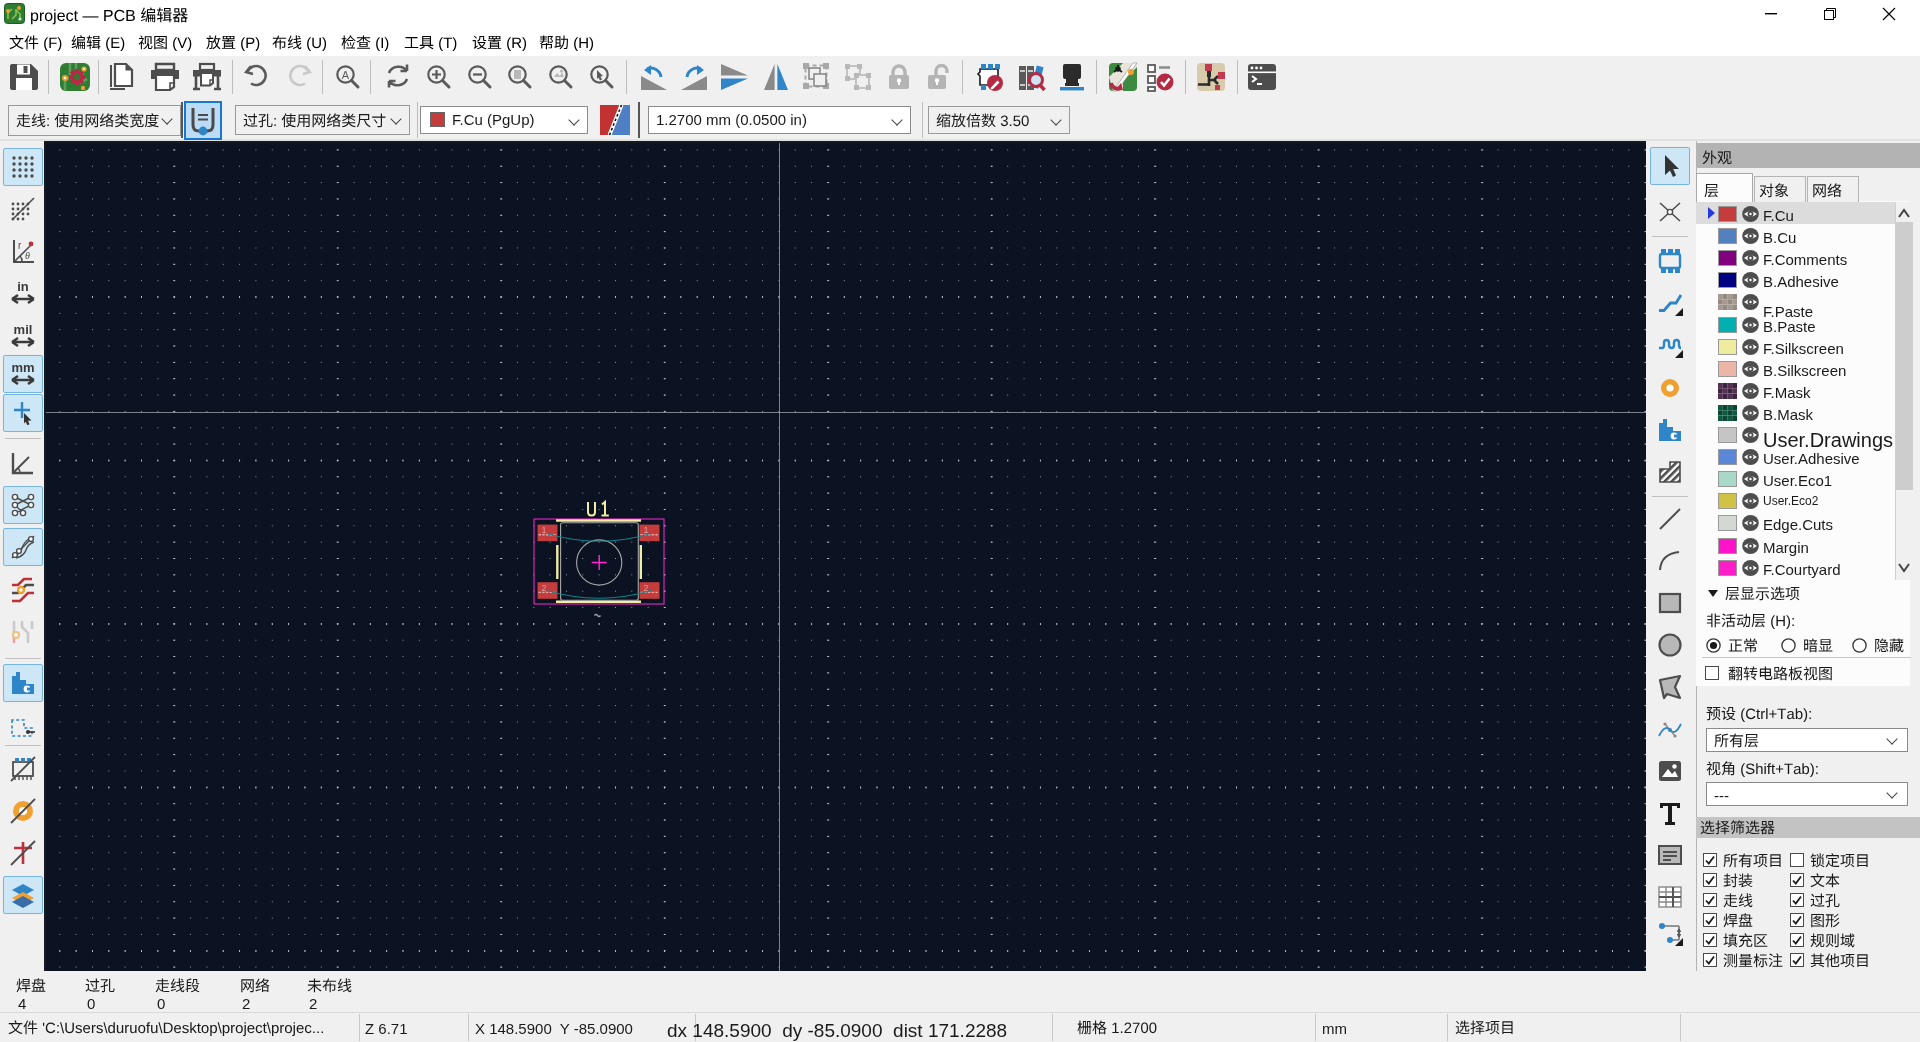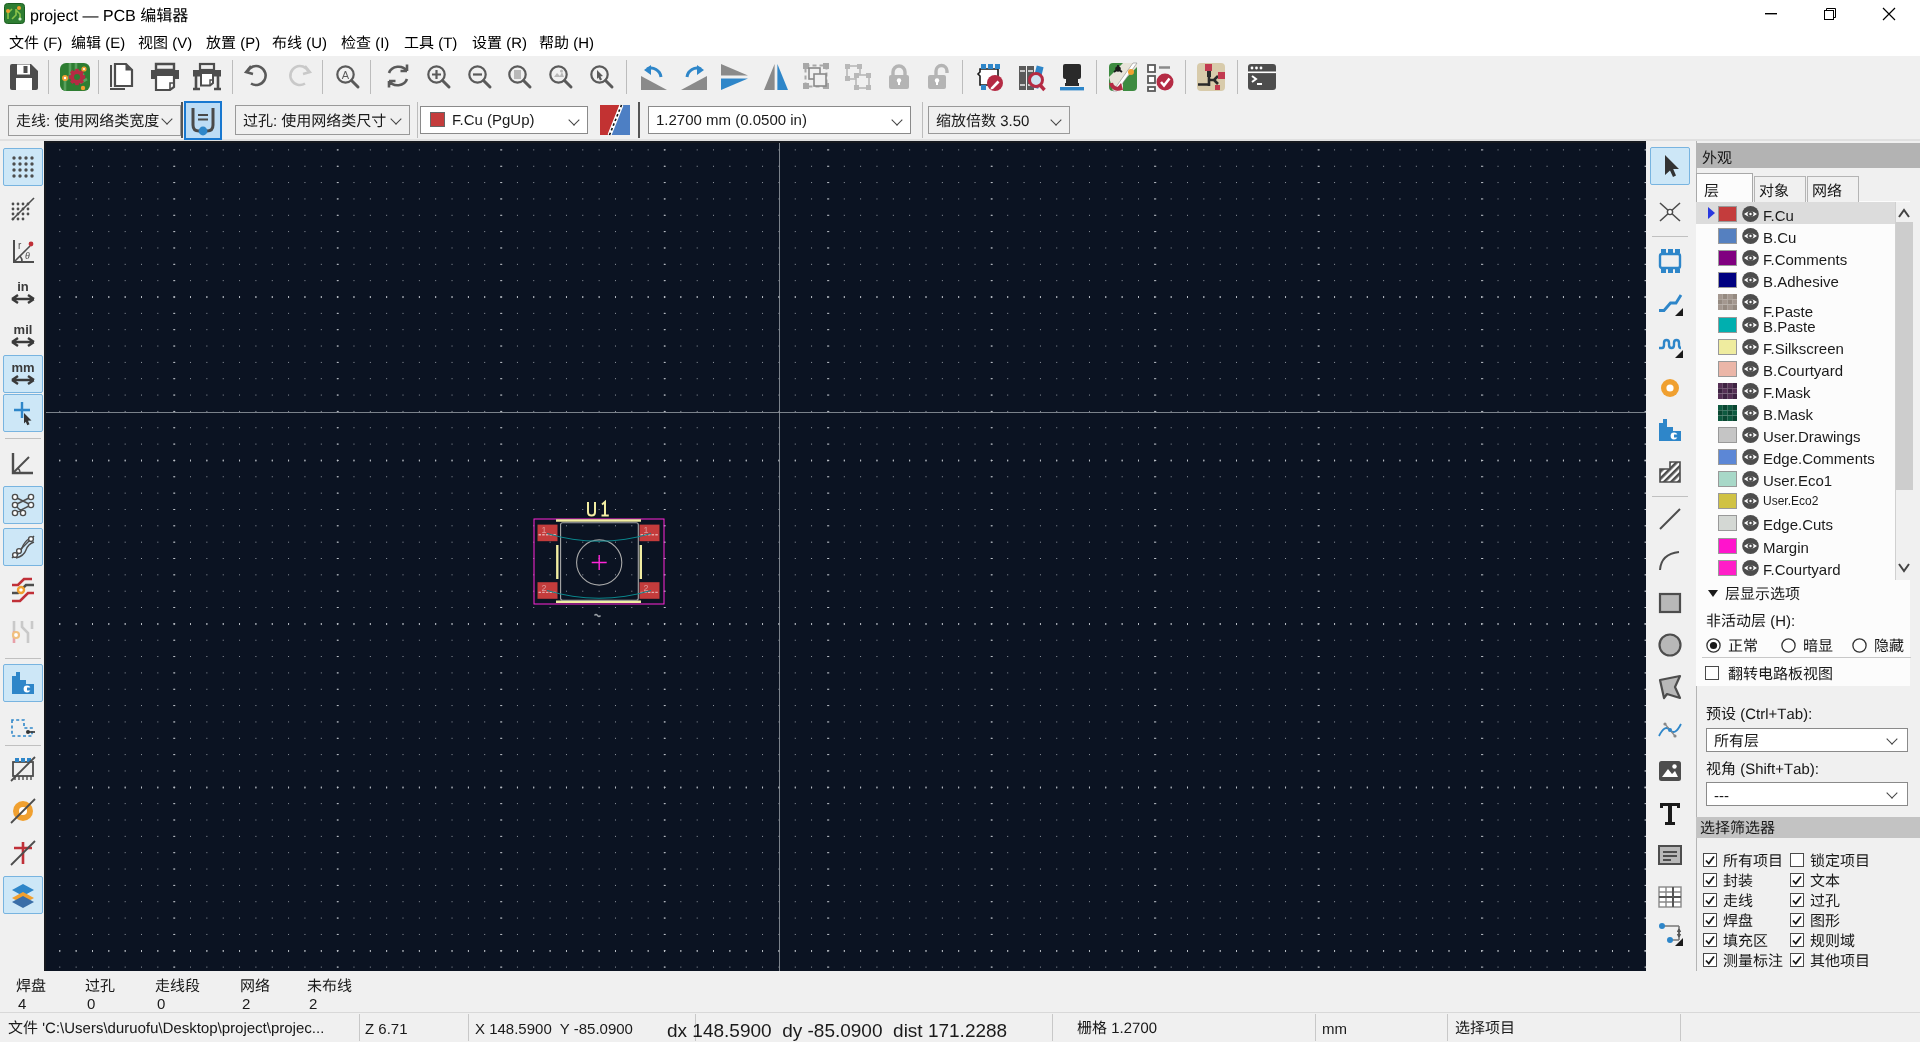--- a/index.html
+++ b/index.html
@@ -934,21 +934,21 @@
     <circle cx="8.5" cy="8" r="1.2" fill="#fff"></circle>
   </svg>
 <div class="tx" style="left:1763px;top:340.6000000000001px;font-size:15px;color:#1a1a1a;font-weight:normal;text-align:center;">F.Silkscreen</div>
 <div class="a" style="left:1718px;top:360.7000000000001px;width:19px;height:16px;background:#ebb6a8;border:1px solid #999"></div>
 <svg class="ic" style="left:1742px;top:360.7000000000001px" width="17" height="16" viewBox="0 0 17 16">
     <ellipse cx="8.5" cy="8" rx="8.3" ry="8" fill="#4d4d4d"></ellipse>
     <path d="M2 8 Q8.5 2.6 15 8 Q8.5 13.4 2 8 Z" fill="#fff"></path>
     <circle cx="8.5" cy="8" r="3" fill="#4d4d4d"></circle>
     <circle cx="8.5" cy="8" r="1.2" fill="#fff"></circle>
   </svg>
-<div class="tx" style="left:1763px;top:362.7000000000001px;font-size:15px;color:#1a1a1a;font-weight:normal;">B.Courtyard</div>
+<div class="tx" style="left:1763px;top:362.7000000000001px;font-size:15px;color:#1a1a1a;font-weight:normal;">B.Silkscreen</div>
 <svg class="ic" style="left:1718px;top:382.8000000000001px" width="19" height="16" viewBox="0 0 19 16">
     <rect x="0.0" y="0.0" width="4.8" height="5.3" fill="#553055"></rect>
     <rect x="4.8" y="0.0" width="4.8" height="5.3" fill="#3e2342"></rect>
     <rect x="9.5" y="0.0" width="4.8" height="5.3" fill="#553055"></rect>
     <rect x="14.2" y="0.0" width="4.8" height="5.3" fill="#3e2342"></rect>
     <rect x="0.0" y="5.3" width="4.8" height="5.3" fill="#3e2342"></rect>
     <rect x="4.8" y="5.3" width="4.8" height="5.3" fill="#553055"></rect>
     <rect x="9.5" y="5.3" width="4.8" height="5.3" fill="#3e2342"></rect>
     <rect x="14.2" y="5.3" width="4.8" height="5.3" fill="#553055"></rect>
     <rect x="0.0" y="10.7" width="4.8" height="5.3" fill="#553055"></rect>
@@ -984,29 +984,29 @@
     <circle cx="8.5" cy="8" r="1.2" fill="#fff"></circle>
   </svg>
 <div class="tx" style="left:1763px;top:406.90000000000015px;font-size:15px;color:#1a1a1a;font-weight:normal;">B.Mask</div>
 <div class="a" style="left:1718px;top:427.00000000000017px;width:19px;height:16px;background:#c5c5c5;border:1px solid #999"></div>
 <svg class="ic" style="left:1742px;top:427.00000000000017px" width="17" height="16" viewBox="0 0 17 16">
     <ellipse cx="8.5" cy="8" rx="8.3" ry="8" fill="#4d4d4d"></ellipse>
     <path d="M2 8 Q8.5 2.6 15 8 Q8.5 13.4 2 8 Z" fill="#fff"></path>
     <circle cx="8.5" cy="8" r="3" fill="#4d4d4d"></circle>
     <circle cx="8.5" cy="8" r="1.2" fill="#fff"></circle>
   </svg>
-<div class="tx" style="left:1763px;top:429.00000000000017px;font-size:15px;color:#1a1a1a;font-weight:normal;">User.Drawings</div>
+<div class="tx" style="left:1763px;top:429.00000000000017px;font-size:20px;color:#1a1a1a;font-weight:normal;">User.Drawings</div>
 <div class="a" style="left:1718px;top:449.1000000000002px;width:19px;height:16px;background:#5c87d6;border:1px solid #999"></div>
 <svg class="ic" style="left:1742px;top:449.1000000000002px" width="17" height="16" viewBox="0 0 17 16">
     <ellipse cx="8.5" cy="8" rx="8.3" ry="8" fill="#4d4d4d"></ellipse>
     <path d="M2 8 Q8.5 2.6 15 8 Q8.5 13.4 2 8 Z" fill="#fff"></path>
     <circle cx="8.5" cy="8" r="3" fill="#4d4d4d"></circle>
     <circle cx="8.5" cy="8" r="1.2" fill="#fff"></circle>
   </svg>
-<div class="tx" style="left:1763px;top:451.1000000000002px;font-size:15px;color:#1a1a1a;font-weight:normal;">Edge.Comments</div>
+<div class="tx" style="left:1763px;top:451.1000000000002px;font-size:15px;color:#1a1a1a;font-weight:normal;">User.Adhesive</div>
 <div class="a" style="left:1718px;top:471.2000000000002px;width:19px;height:16px;background:#a8d8c8;border:1px solid #999"></div>
 <svg class="ic" style="left:1742px;top:471.2000000000002px" width="17" height="16" viewBox="0 0 17 16">
     <ellipse cx="8.5" cy="8" rx="8.3" ry="8" fill="#4d4d4d"></ellipse>
     <path d="M2 8 Q8.5 2.6 15 8 Q8.5 13.4 2 8 Z" fill="#fff"></path>
     <circle cx="8.5" cy="8" r="3" fill="#4d4d4d"></circle>
     <circle cx="8.5" cy="8" r="1.2" fill="#fff"></circle>
   </svg>
 <div class="tx" style="left:1763px;top:473.2000000000002px;font-size:15px;color:#1a1a1a;font-weight:normal;">User.Eco1</div>
 <div class="a" style="left:1718px;top:493.30000000000024px;width:19px;height:16px;background:#d0c244;border:1px solid #999"></div>
 <svg class="ic" style="left:1742px;top:493.30000000000024px" width="17" height="16" viewBox="0 0 17 16">

